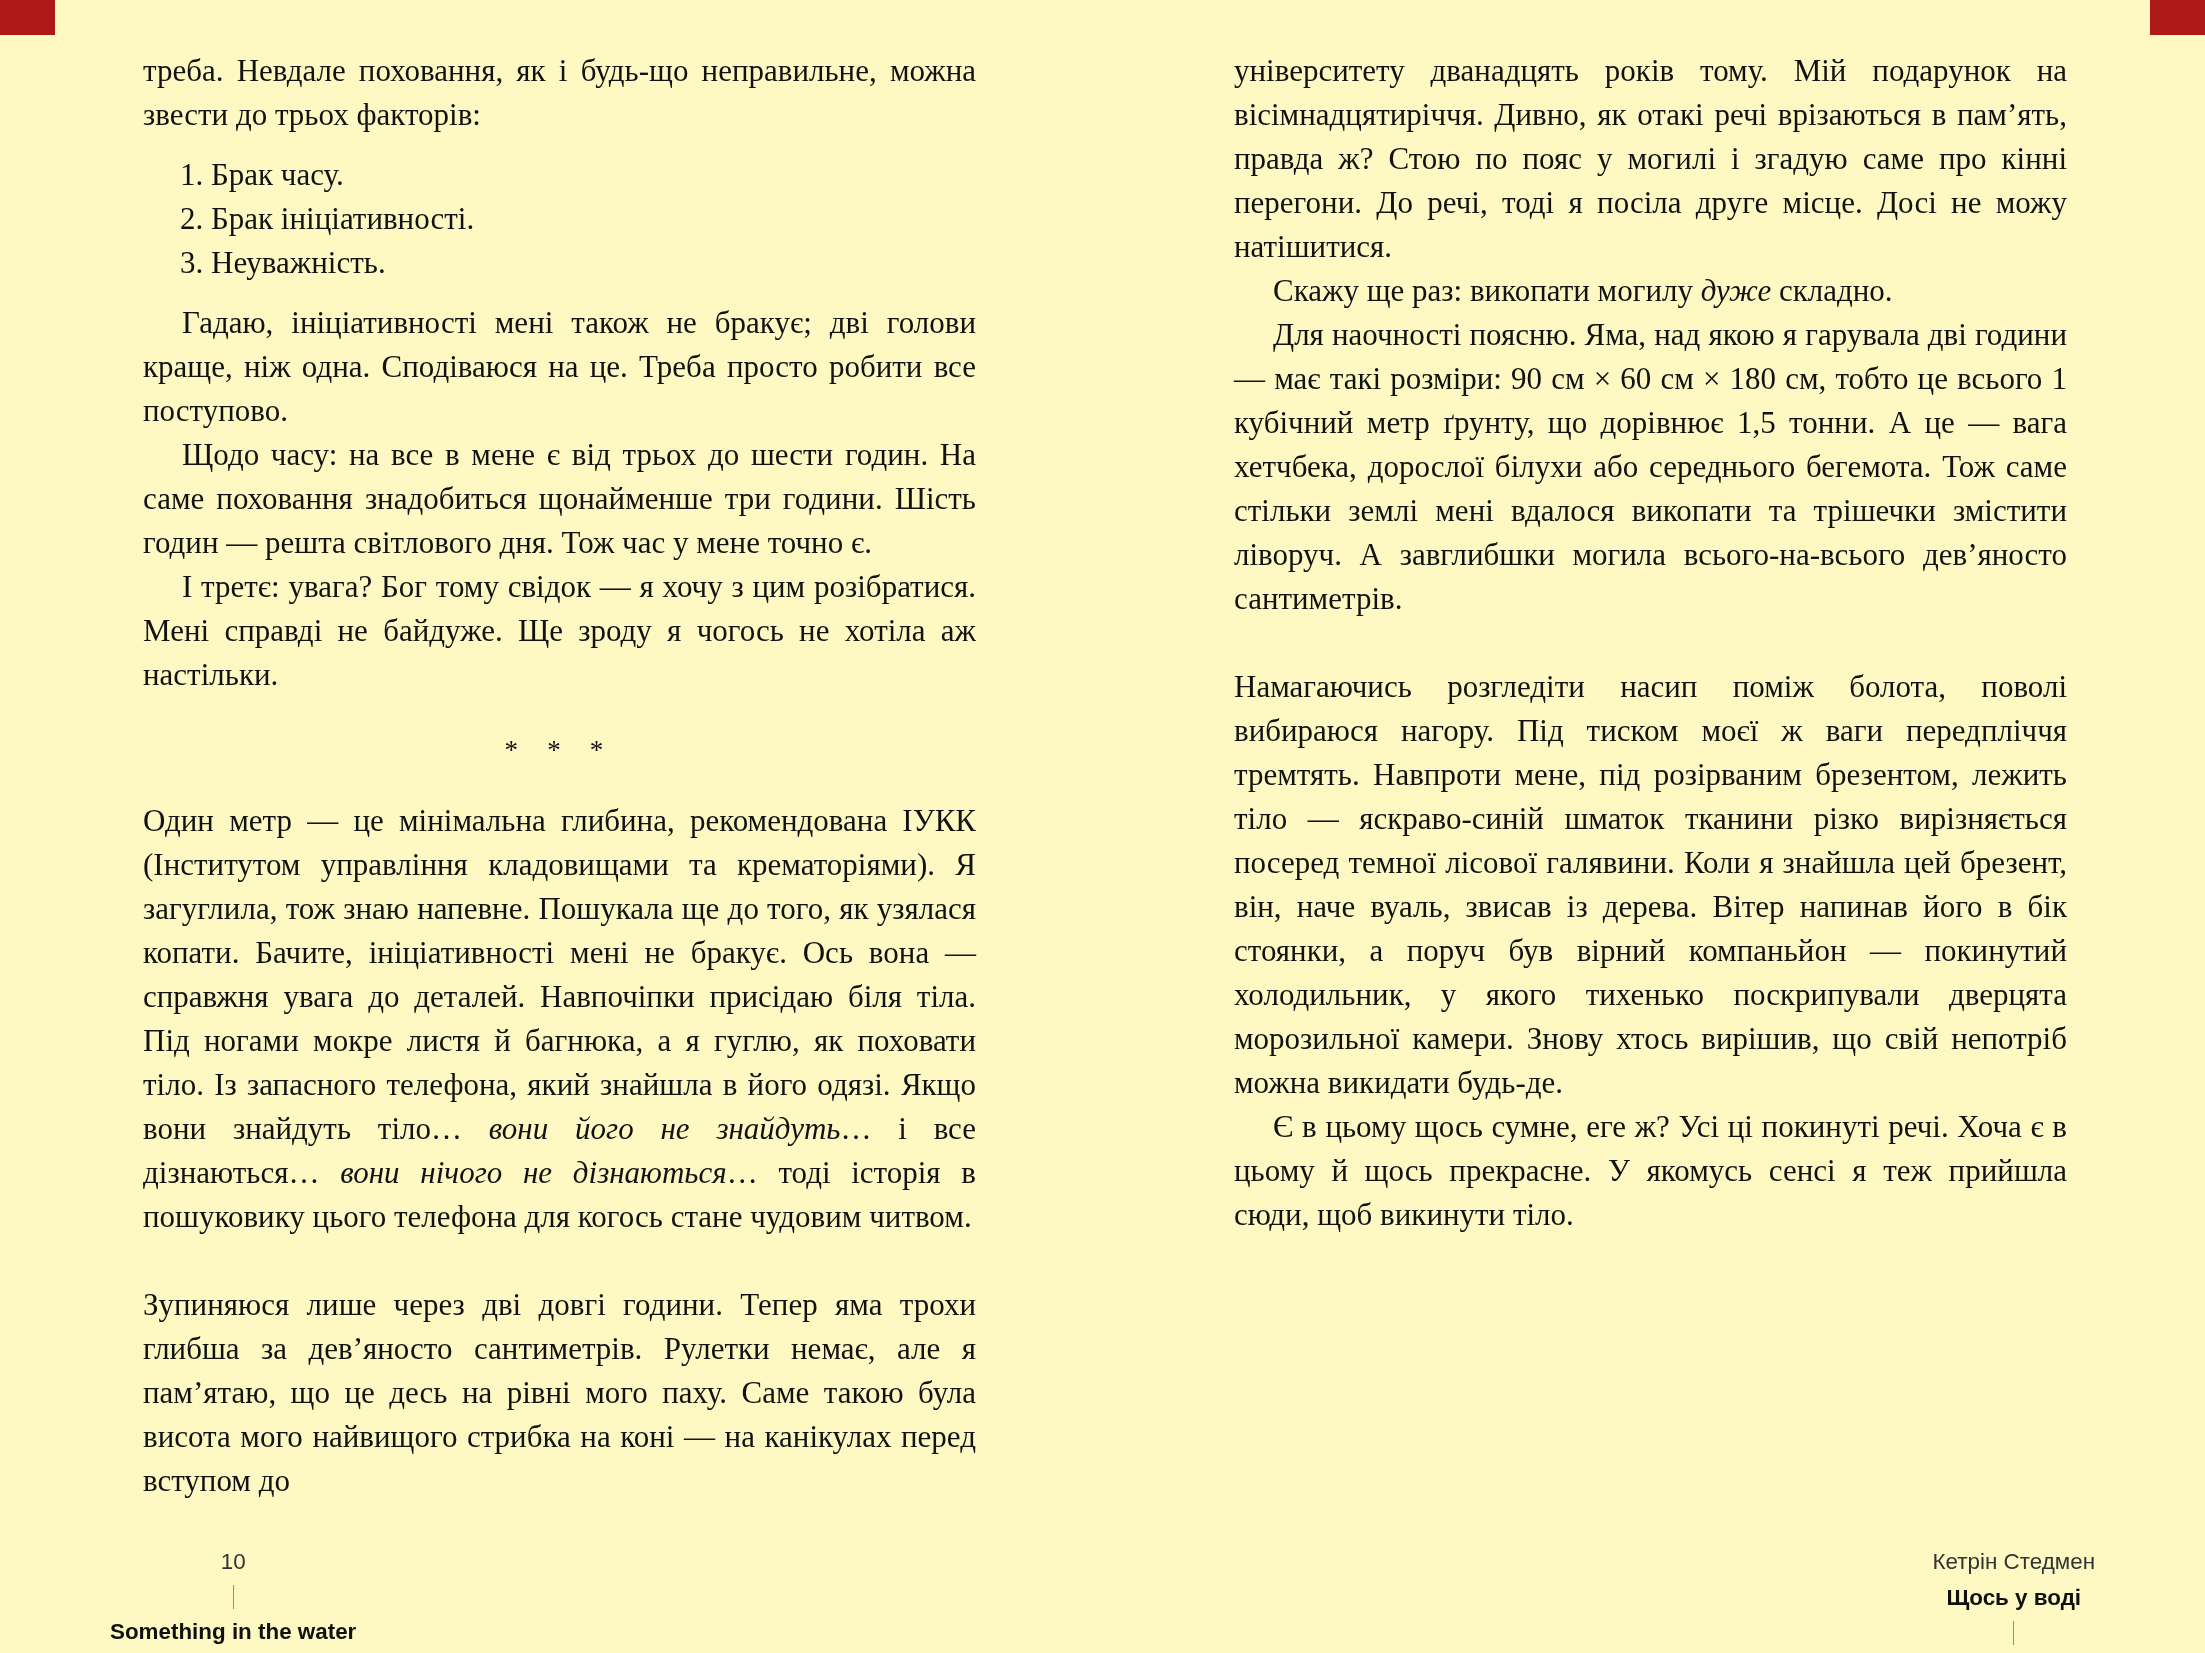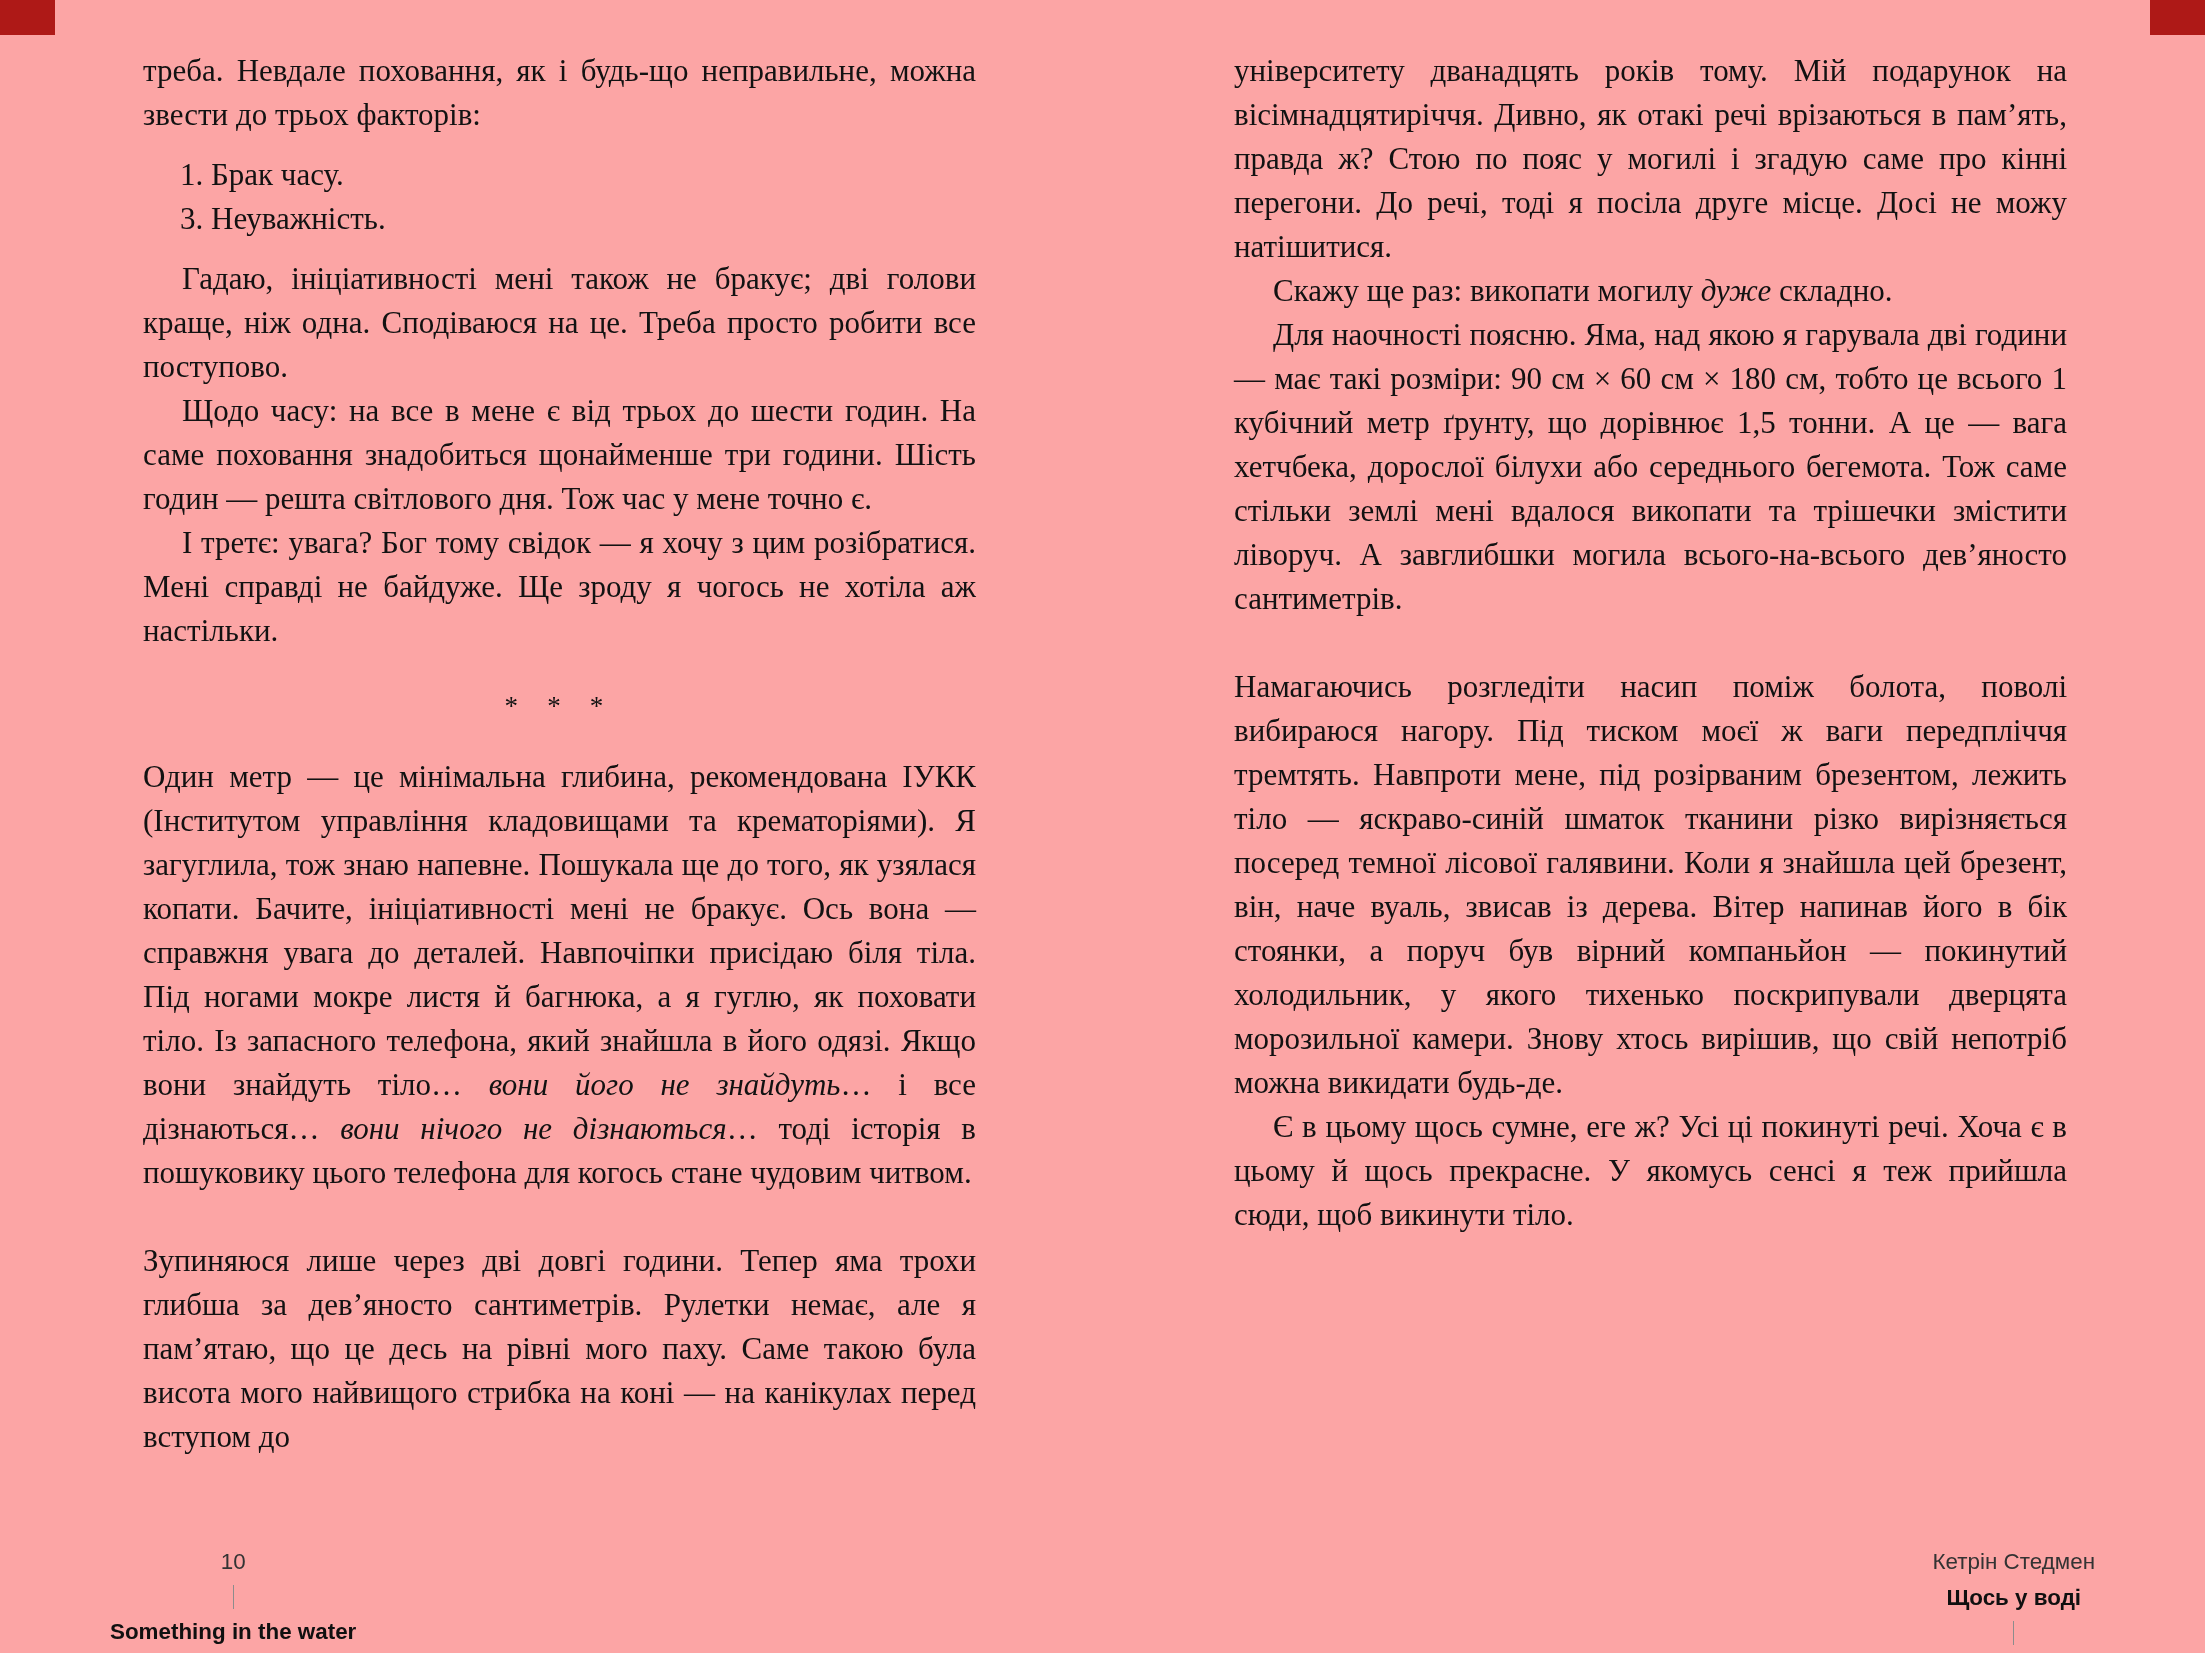--- a/index.html
+++ b/index.html
@@ -1,20 +1,20 @@
 <!DOCTYPE html>
 <html style="font-size:10px"><head>
 <meta charset="utf-8">
 <style>
   html, body { margin: 0; padding: 0; background: #e9e9e9; }
   .spread {
     position: relative;
     width: 2205px;
     height: 1654px;
-    background: #fca5a5;
+    background: #fef9c3;
     font-family: "Liberation Serif", serif;
     color: #121212;
     overflow: hidden;
   }
   .mark { position: absolute; background: #ae1917; }
   .mark.tl { left: 0; top: 0; width: 55px; height: 35px; }
   .mark.tr { right: 0; top: 0; width: 55px; height: 35px; }
 
   .column {
     position: absolute;
@@ -66,20 +66,21 @@
 </head>
 <body>
 
 <div class="spread">
   <div class="mark tl"></div>
   <div class="mark tr"></div>
 
   <div class="column left">
       <div class="block p"><span>треба. Невдале поховання, як і будь-що неправильне, можна звести до трьох факторів:</span></div>
       <div class="block li"><span>1. Брак часу.</span></div>
+      <div class="block li"><span>2. Брак ініціативності.</span></div>
       <div class="block li"><span>3. Неуважність.</span></div>
       <div class="block p indent"><span>Гадаю, ініціативності мені також не бракує; дві голови краще, ніж одна. Сподіваюся на це. Треба просто робити все поступово.</span></div>
       <div class="block p indent"><span>Щодо часу: на все в мене є від трьох до шести годин. На саме поховання знадобиться щонайменше три години. Шість годин — решта світлового дня. Тож час у мене точно є.</span></div>
       <div class="block p indent"><span>І третє: увага? Бог тому свідок — я хочу з цим розібратися. Мені справді не байдуже. Ще зроду я чогось не хотіла аж настільки.</span></div>
       <div class="block sep"><span>* * *</span></div>
       <div class="block p"><span>Один метр — це мінімальна глибина, рекомендована ІУКК (Інститутом управління кладовищами та крематоріями). Я загуглила, тож знаю напевне. Пошукала ще до того, як узялася копати. Бачите, ініціативності мені не бракує. Ось вона — справжня увага до деталей. Навпочіпки присідаю біля тіла. Під ногами мокре листя й багнюка, а я гуглю, як поховати тіло. Із запасного телефона, який знайшла в його одязі. Якщо вони знайдуть тіло… </span><span class="it">вони його не знайдуть</span><span>… і все дізнаються… </span><span class="it">вони нічого не дізнаються</span><span>… тоді історія в пошуковику цього телефона для когось стане чудовим читвом.</span></div>
       <div class="block p space"><span>Зупиняюся лише через дві довгі години. Тепер яма трохи глибша за дев’яносто сантиметрів. Рулетки немає, але я пам’ятаю, що це десь на рівні мого паху. Саме такою була висота мого найвищого стрибка на коні — на канікулах перед вступом до</span></div>
     </div>
 
   <div class="column right">

